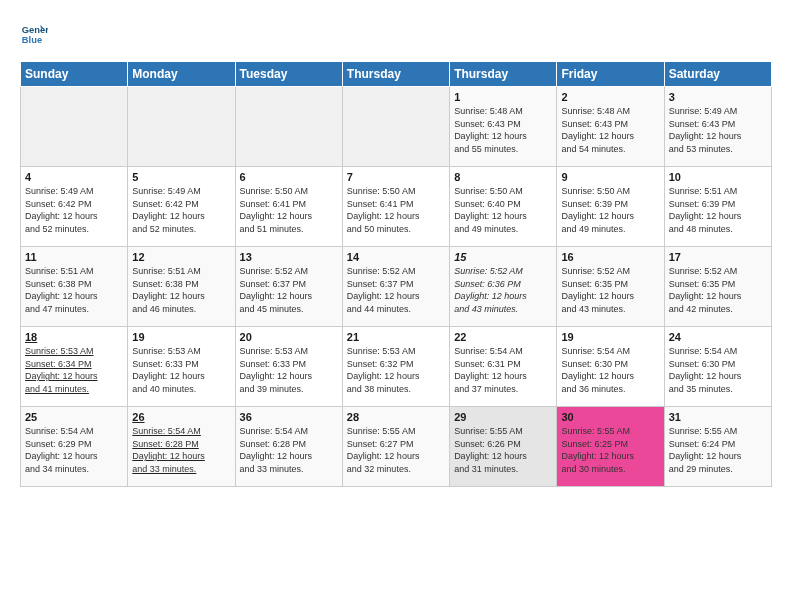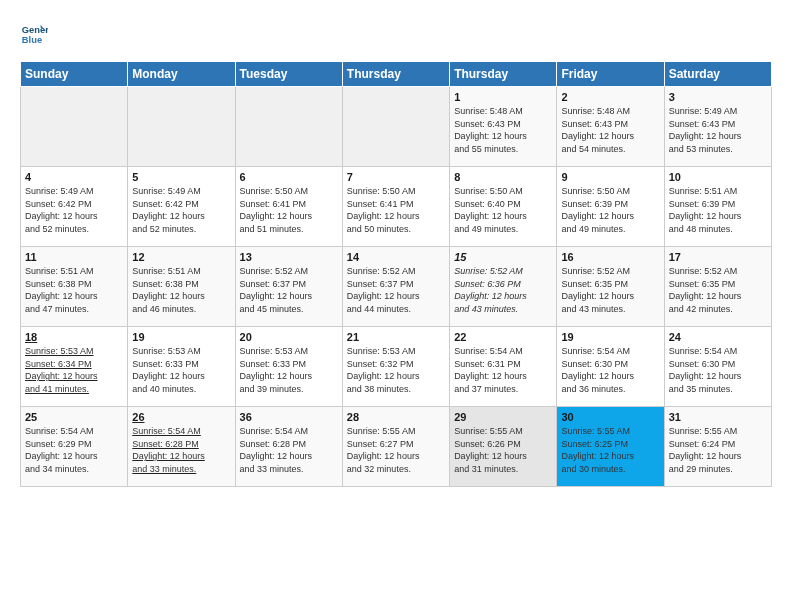--- a/index.html
+++ b/index.html
@@ -325,21 +325,21 @@
 Daylight: 12 hours
 and 32 minutes.</div>
         </td>
         <td style="background: #e5e5e5;">
           <span class="day-number">29</span>
           <div class="day-detail" style="white-space: pre-line;">Sunrise: 5:55 AM
 Sunset: 6:26 PM
 Daylight: 12 hours
 and 31 minutes.</div>
         </td>
-        <td style="background: #0ea5e9;">
+        <td style="background: #ec4899;">
           <span class="day-number">30</span>
           <div class="day-detail" style="white-space: pre-line;">Sunrise: 5:55 AM
 Sunset: 6:25 PM
 Daylight: 12 hours
 and 30 minutes.</div>
         </td>
         <td style="background: rgb(249, 249, 249);">
           <span class="day-number">31</span>
           <div class="day-detail" style="white-space: pre-line;">Sunrise: 5:55 AM
 Sunset: 6:24 PM

